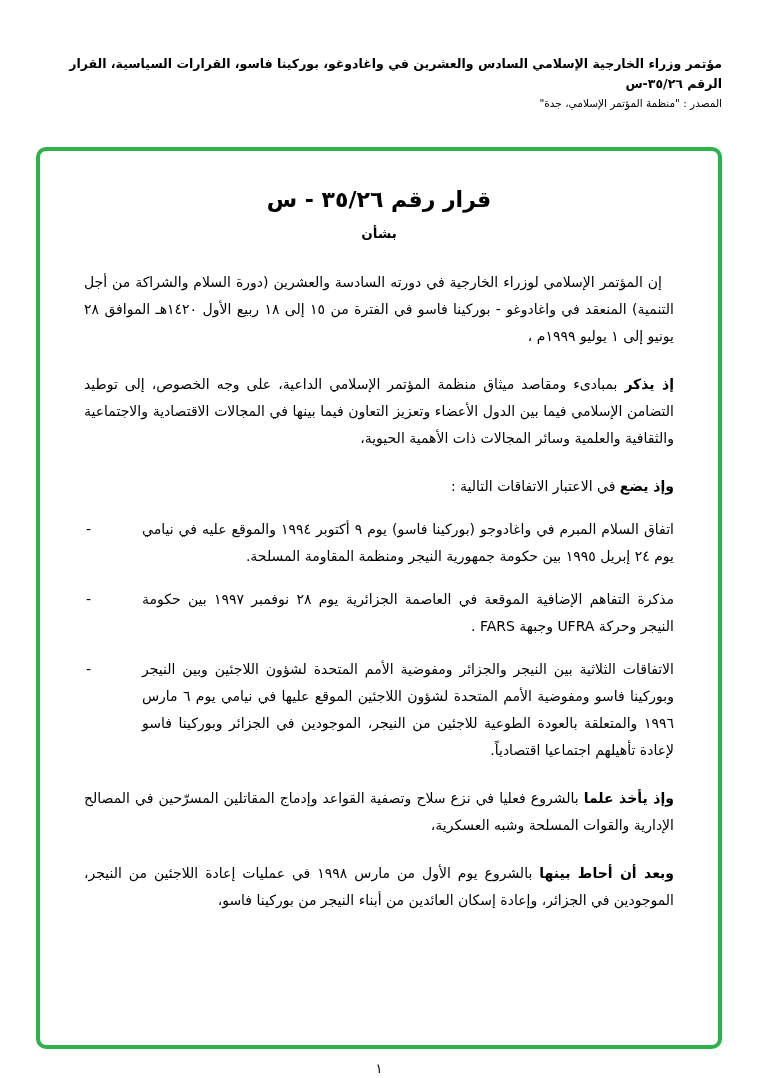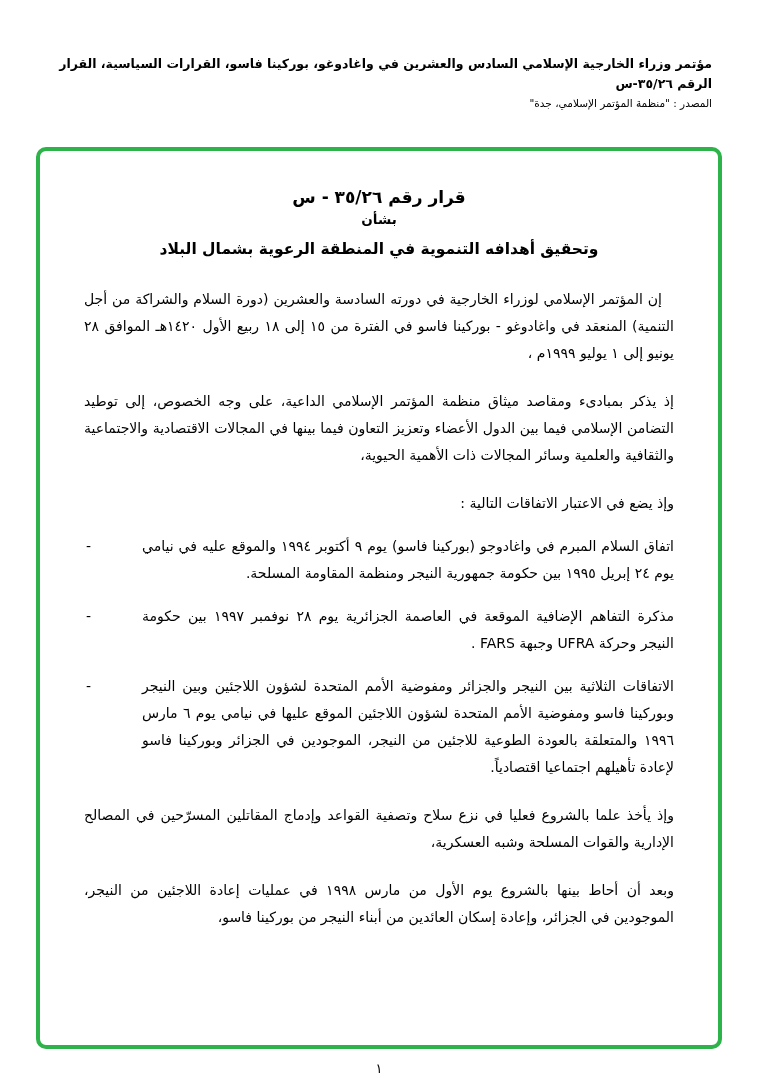--- a/index.html
+++ b/index.html
@@ -13,53 +13,53 @@
   .page {
     width: 758px;
     min-height: 1078px;
     position: relative;
     padding-top: 54px;
     background: #ffffff;
   }
   .doc-header {
     direction: rtl;
     text-align: right;
-    padding: 0 46px;
+    padding: 0 36px;
   }
   .hdr-line1 {
     font-size: 12.5px;
     font-weight: bold;
     line-height: 1.6;
   }
   .hdr-line2 {
     font-size: 10.5px;
     margin-top: 3px;
   }
   .frame {
     margin: 38px 36px 0;
     min-height: 902px;
     border: 4px solid #2db34a;
     border-radius: 10px;
     padding: 36px 44px 30px;
     direction: rtl;
     background: #ffffff;
   }
   .title-block { text-align: center; font-weight: bold; }
-  .t1 { font-size: 17px;   margin-bottom: 4px; }
+  .t1 { font-size: 22px;   margin-bottom: 13px; }
   .t2 { font-size: 13.5px; margin-bottom: 13px; }
   .t3 { font-size: 15.5px; margin-bottom: 13px; }
   .t4 { font-size: 15.5px; }
   .para {
     font-size: 14px;
     line-height: 27px;
     text-align: justify;
     margin-top: 21px;
   }
   .preamble { margin-top: 28px; text-indent: 12px; }
-  .para strong { font-weight: normal; }
+  .para strong { font-weight: bold; }
   .agreement-list { margin-top: 8px; }
   .list-item { position: relative; margin-top: 16px; }
   .marker {
     position: absolute;
     left: 2px;
     top: 0;
     font-size: 14px;
     line-height: 27px;
     direction: ltr;
   }
@@ -85,21 +85,20 @@
   <div class="doc-header">
     <div class="hdr-line1">مؤتمر وزراء الخارجية الإسلامي السادس والعشرين في واغادوغو، بوركينا فاسو، القرارات السياسية، القرار الرقم ٣٥/٢٦-س</div>
     <div class="hdr-line2">المصدر :  "منظمة المؤتمر الإسلامي، جدة"</div>
   </div>
 
   <div class="frame">
 
     <div class="title-block">
       <div class="t1">قرار رقم ٣٥/٢٦ - س</div>
       <div class="t2">بشأن</div>
-      <div class="t4">وتحقيق أهدافه التنموية في المنطقة الرعوية بشمال البلاد</div>
     </div>
 
     <p class="para preamble">إن المؤتمر الإسلامي لوزراء الخارجية في دورته السادسة والعشرين (دورة السلام والشراكة من أجل التنمية) المنعقد في واغادوغو - بوركينا فاسو في الفترة من ١٥ إلى ١٨ ربيع الأول ١٤٢٠هـ الموافق ٢٨ يونيو إلى ١ يوليو ١٩٩٩م ،</p>
 
     <p class="para">
       <strong>إذ يذكر</strong><span> بمبادىء ومقاصد ميثاق منظمة المؤتمر الإسلامي الداعية، على وجه الخصوص، إلى توطيد التضامن الإسلامي فيما بين الدول الأعضاء وتعزيز التعاون فيما بينها في المجالات الاقتصادية والاجتماعية والثقافية والعلمية وسائر المجالات ذات الأهمية الحيوية،</span>
     </p>
 
     <p class="para">
       <strong>وإذ يضع</strong><span> في الاعتبار الاتفاقات التالية :</span>

